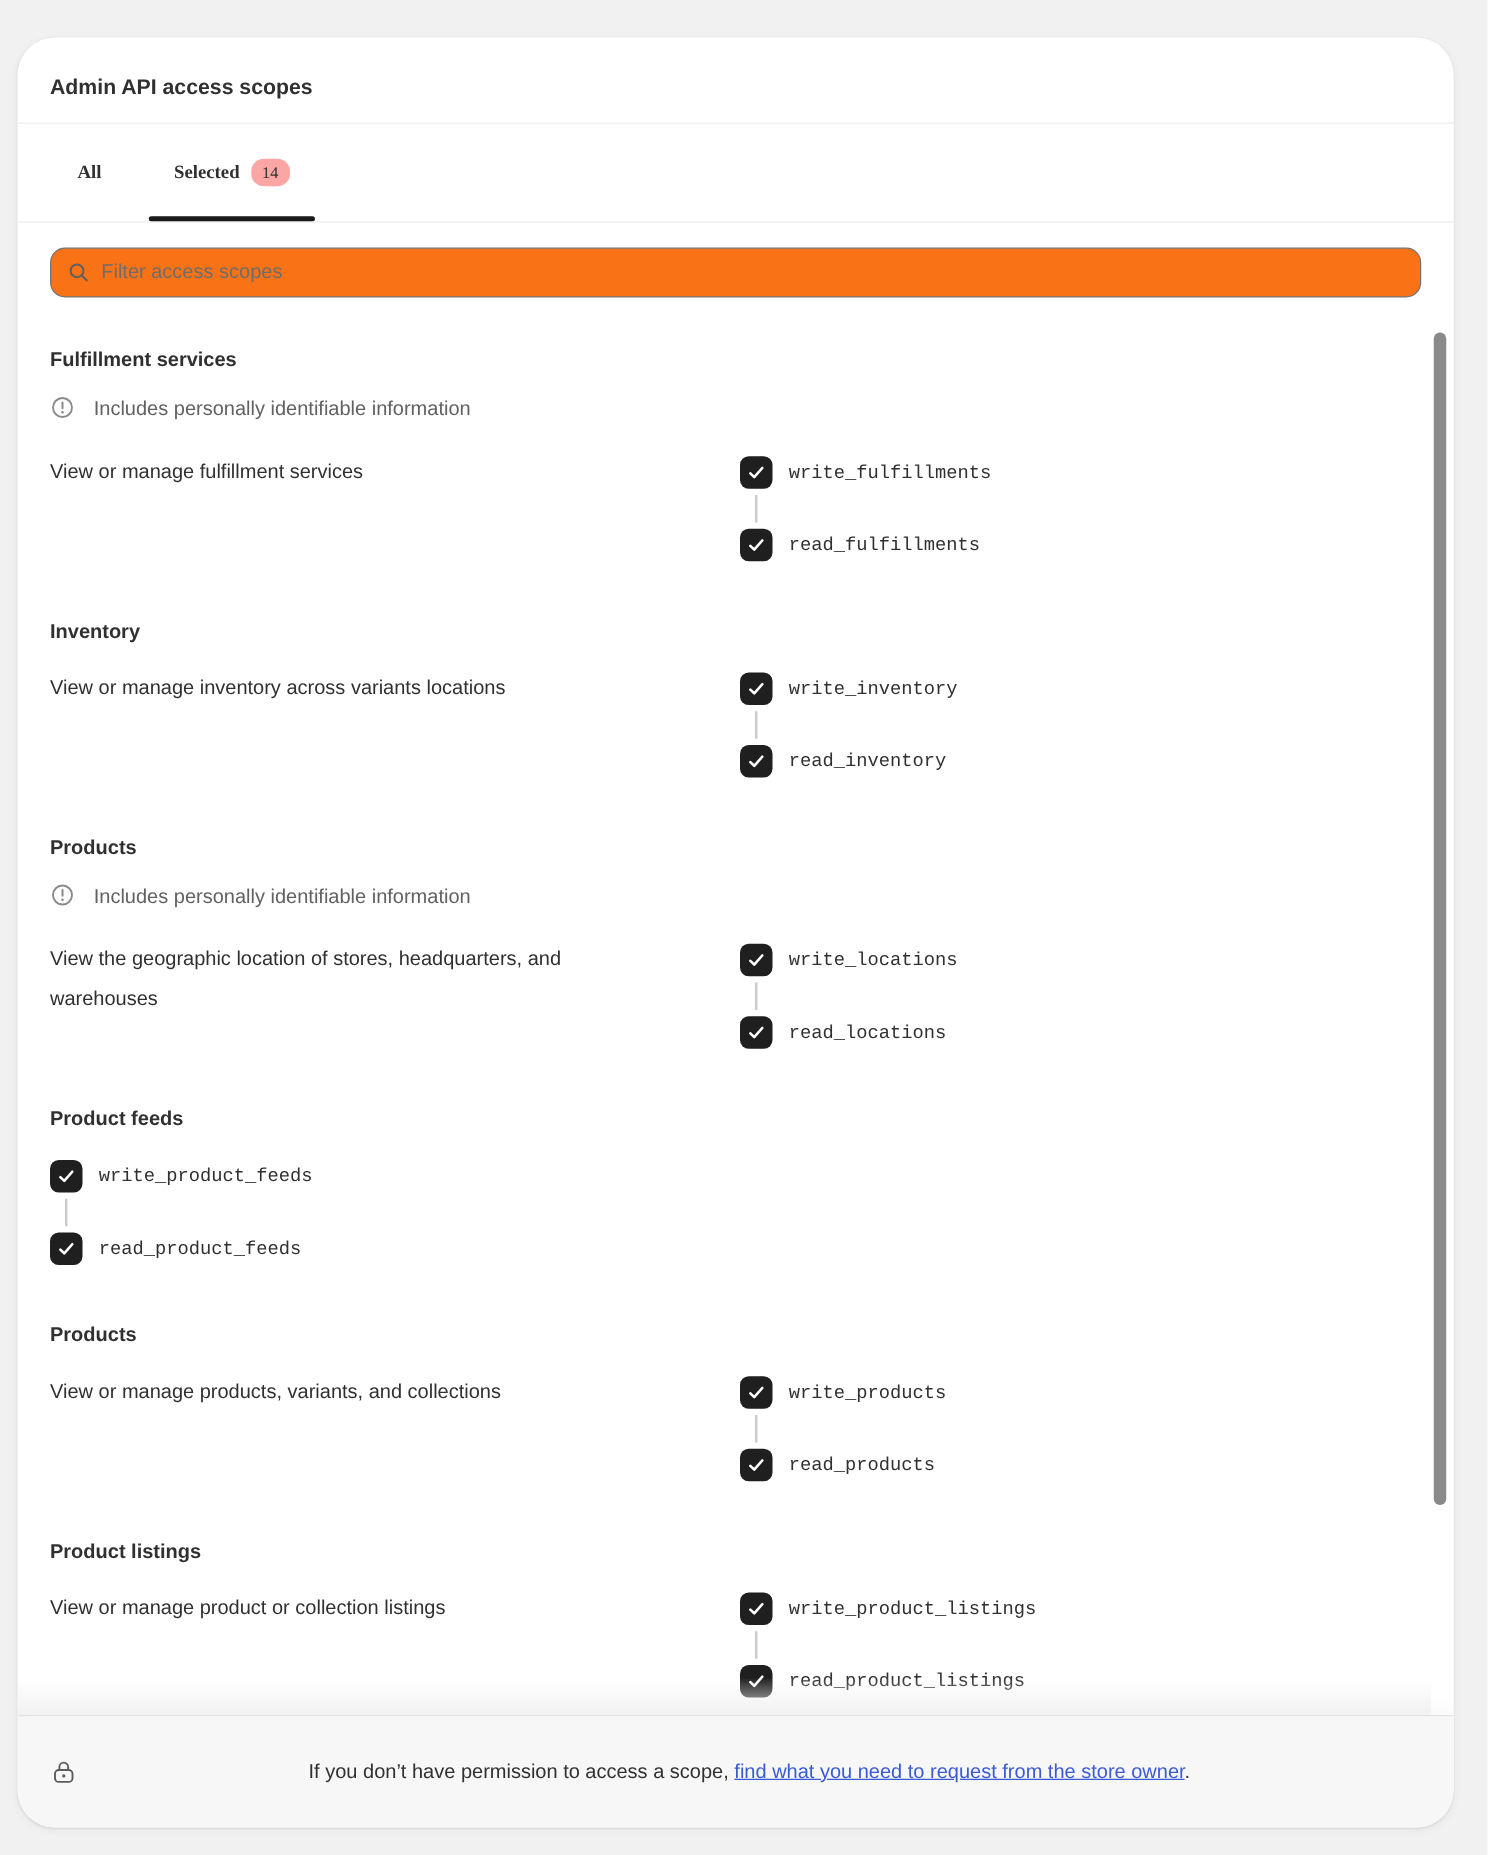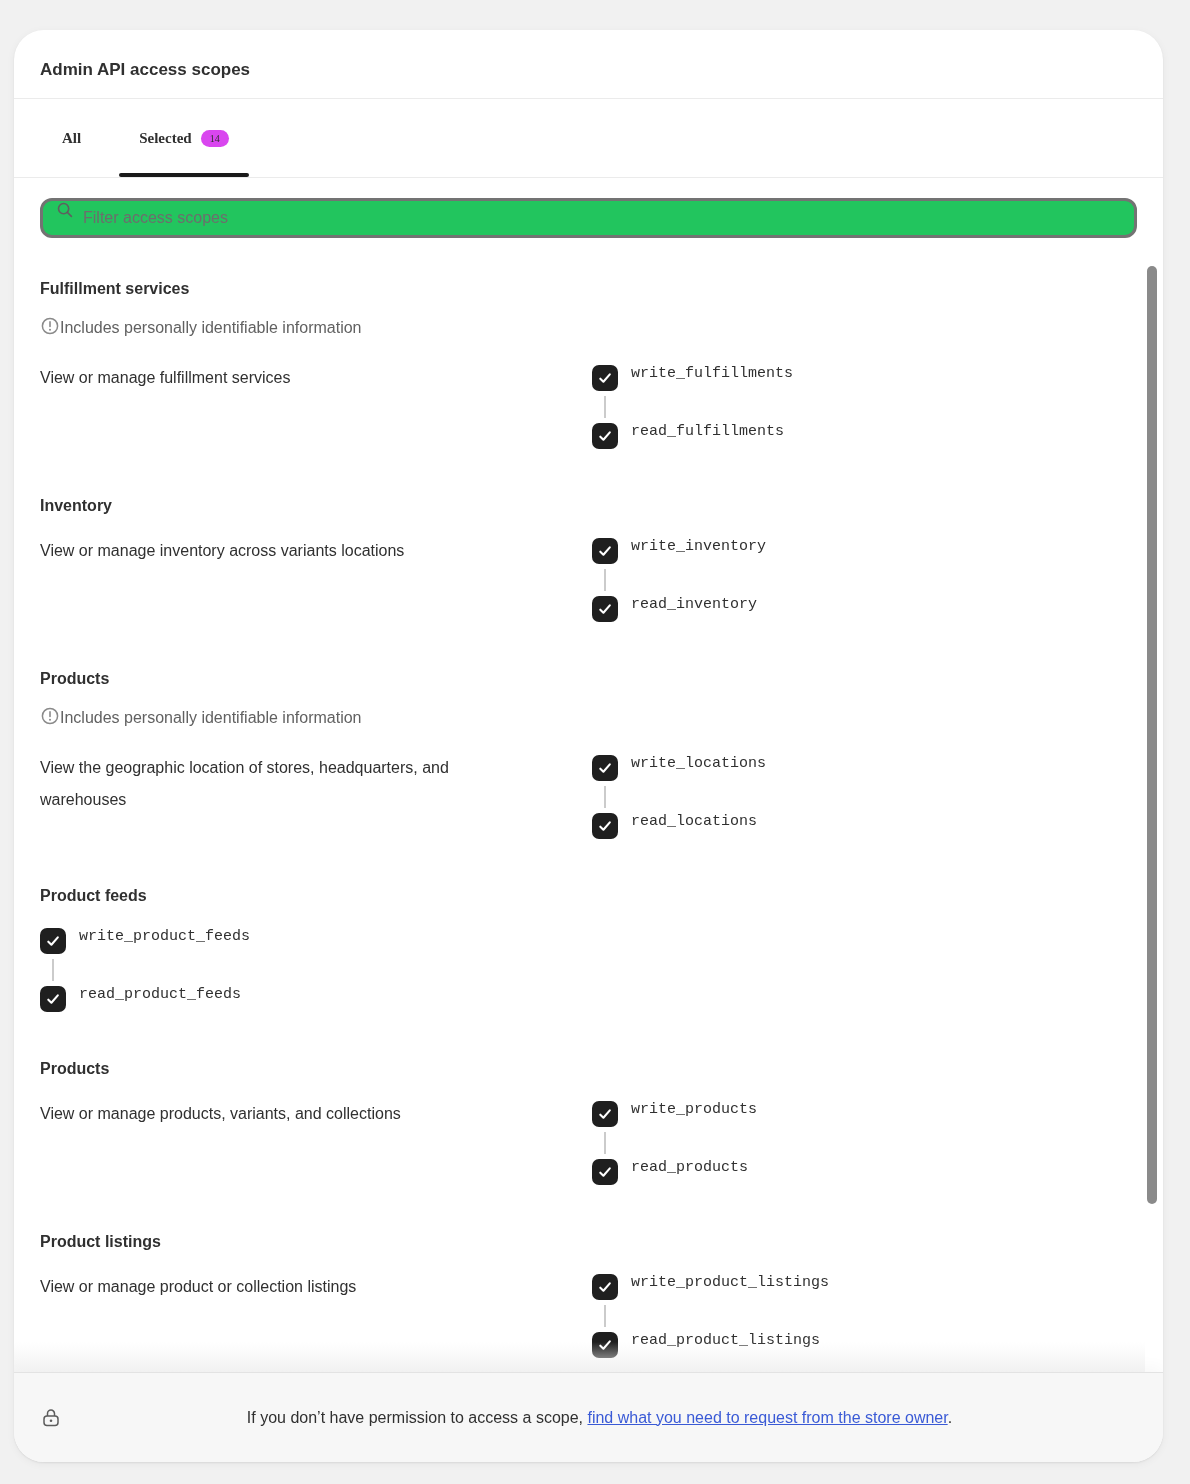--- a/index.html
+++ b/index.html
@@ -17,47 +17,47 @@
   .card-header{padding:30px 26px 18px;border-bottom:1px solid var(--divider)}
   .card-title{font-size:17px;line-height:20px;font-weight:700}
   
   .tabs-row{height:79px;display:flex;align-items:stretch;padding-left:34px;gap:24px;
             border-bottom:1px solid var(--divider)}
   .tab{position:relative;display:flex;align-items:center;background:none;border:none;cursor:pointer;
        font-family:Liberation Serif, serif;font-size:15px;font-weight:600;color:var(--text);padding:0 14px}
   .tab.active{padding:0 20px}
   .tab.active::after{content:"";position:absolute;left:0;right:0;bottom:0;height:4px;
        background:var(--underline);border-radius:4px}
-  .badge{margin-left:9px;background:#d946ef;border-radius:10px;padding:3px 9px;
-         font-size:10px;font-weight:500;color:var(--text)}
+  .badge{margin-left:9px;background:#fca5a5;border-radius:10px;padding:3px 9px;
+         font-size:13px;font-weight:500;color:var(--text)}
   
   .search-wrap{padding:20px 26px 16px}
-  .search-box{display:flex;height:40px;border:3px solid #737373;
-              border-radius:12px;padding:0 13px;background:#22c55e}
+  .search-box{display:flex;align-items:center;height:40px;border:1px solid #737373;
+              border-radius:12px;padding:0 13px;background:#f97316}
   .search-box .icon{display:flex;margin-right:9px}
   .search-box input{flex:1;border:none;outline:none;background:transparent;font-family:"Liberation Sans",sans-serif;
                     font-size:16px;color:var(--text)}
   .search-box input::placeholder{color:#6d6d6d;opacity:1}
   
   .scroll-area{flex:1;position:relative;overflow:hidden;padding:24px 26px 0}
   .scrollbar-thumb{position:absolute;top:12px;right:6px;width:10px;height:938px;
                    border-radius:6px;background:var(--thumb)}
   .scroll-fade{position:absolute;left:0;right:18px;bottom:0;height:30px;
                background:linear-gradient(180deg,rgba(247,247,247,0),rgba(240,240,240,.85))}
   
   .scope-section{margin-bottom:46px}
   .section-title{font-size:16px;line-height:22px;font-weight:700;margin-bottom:18px}
-  .pii-note{display:flex;align-items:center;gap:0;height:20px;margin-bottom:24px;
+  .pii-note{display:flex;align-items:center;gap:15px;height:20px;margin-bottom:24px;
             color:var(--text-sub);font-size:16px}
   .scope-row-wrap{display:flex;margin-top:6px}
   .pii-note + .scope-row-wrap{margin-top:0}
   .scope-description{flex:0 0 552px}
   .scope-description p{max-width:412px;font-size:16px;line-height:32px;color:var(--text)}
   .scope-checkbox-group{display:flex;flex-direction:column;margin-top:3px}
-  .scope-row{display:flex;align-items:flex-start;cursor:pointer}
+  .scope-row{display:flex;align-items:center;cursor:pointer}
   .checkbox{width:26px;height:26px;border-radius:7px;background:var(--cb);
             display:flex;align-items:center;justify-content:center;flex:0 0 26px}
   .scope-label{font-family:"Liberation Mono",monospace;font-size:15px;color:var(--text);margin-left:13px}
   .connector{width:2px;height:22px;background:#cbcbcb;margin:5px 0 5px 12px}
   
   .card-footer{flex:0 0 90px;display:flex;align-items:center;padding:0 26px;
                background:#f7f7f7;border-top:1px solid #e3e3e3;box-shadow:0 -6px 14px rgba(0,0,0,.03)}
   .card-footer .icon{display:flex}
   .footer-text{flex:1;text-align:center;font-size:16px;color:var(--text)}
   .footer-link{color:var(--link);text-decoration:underline}

